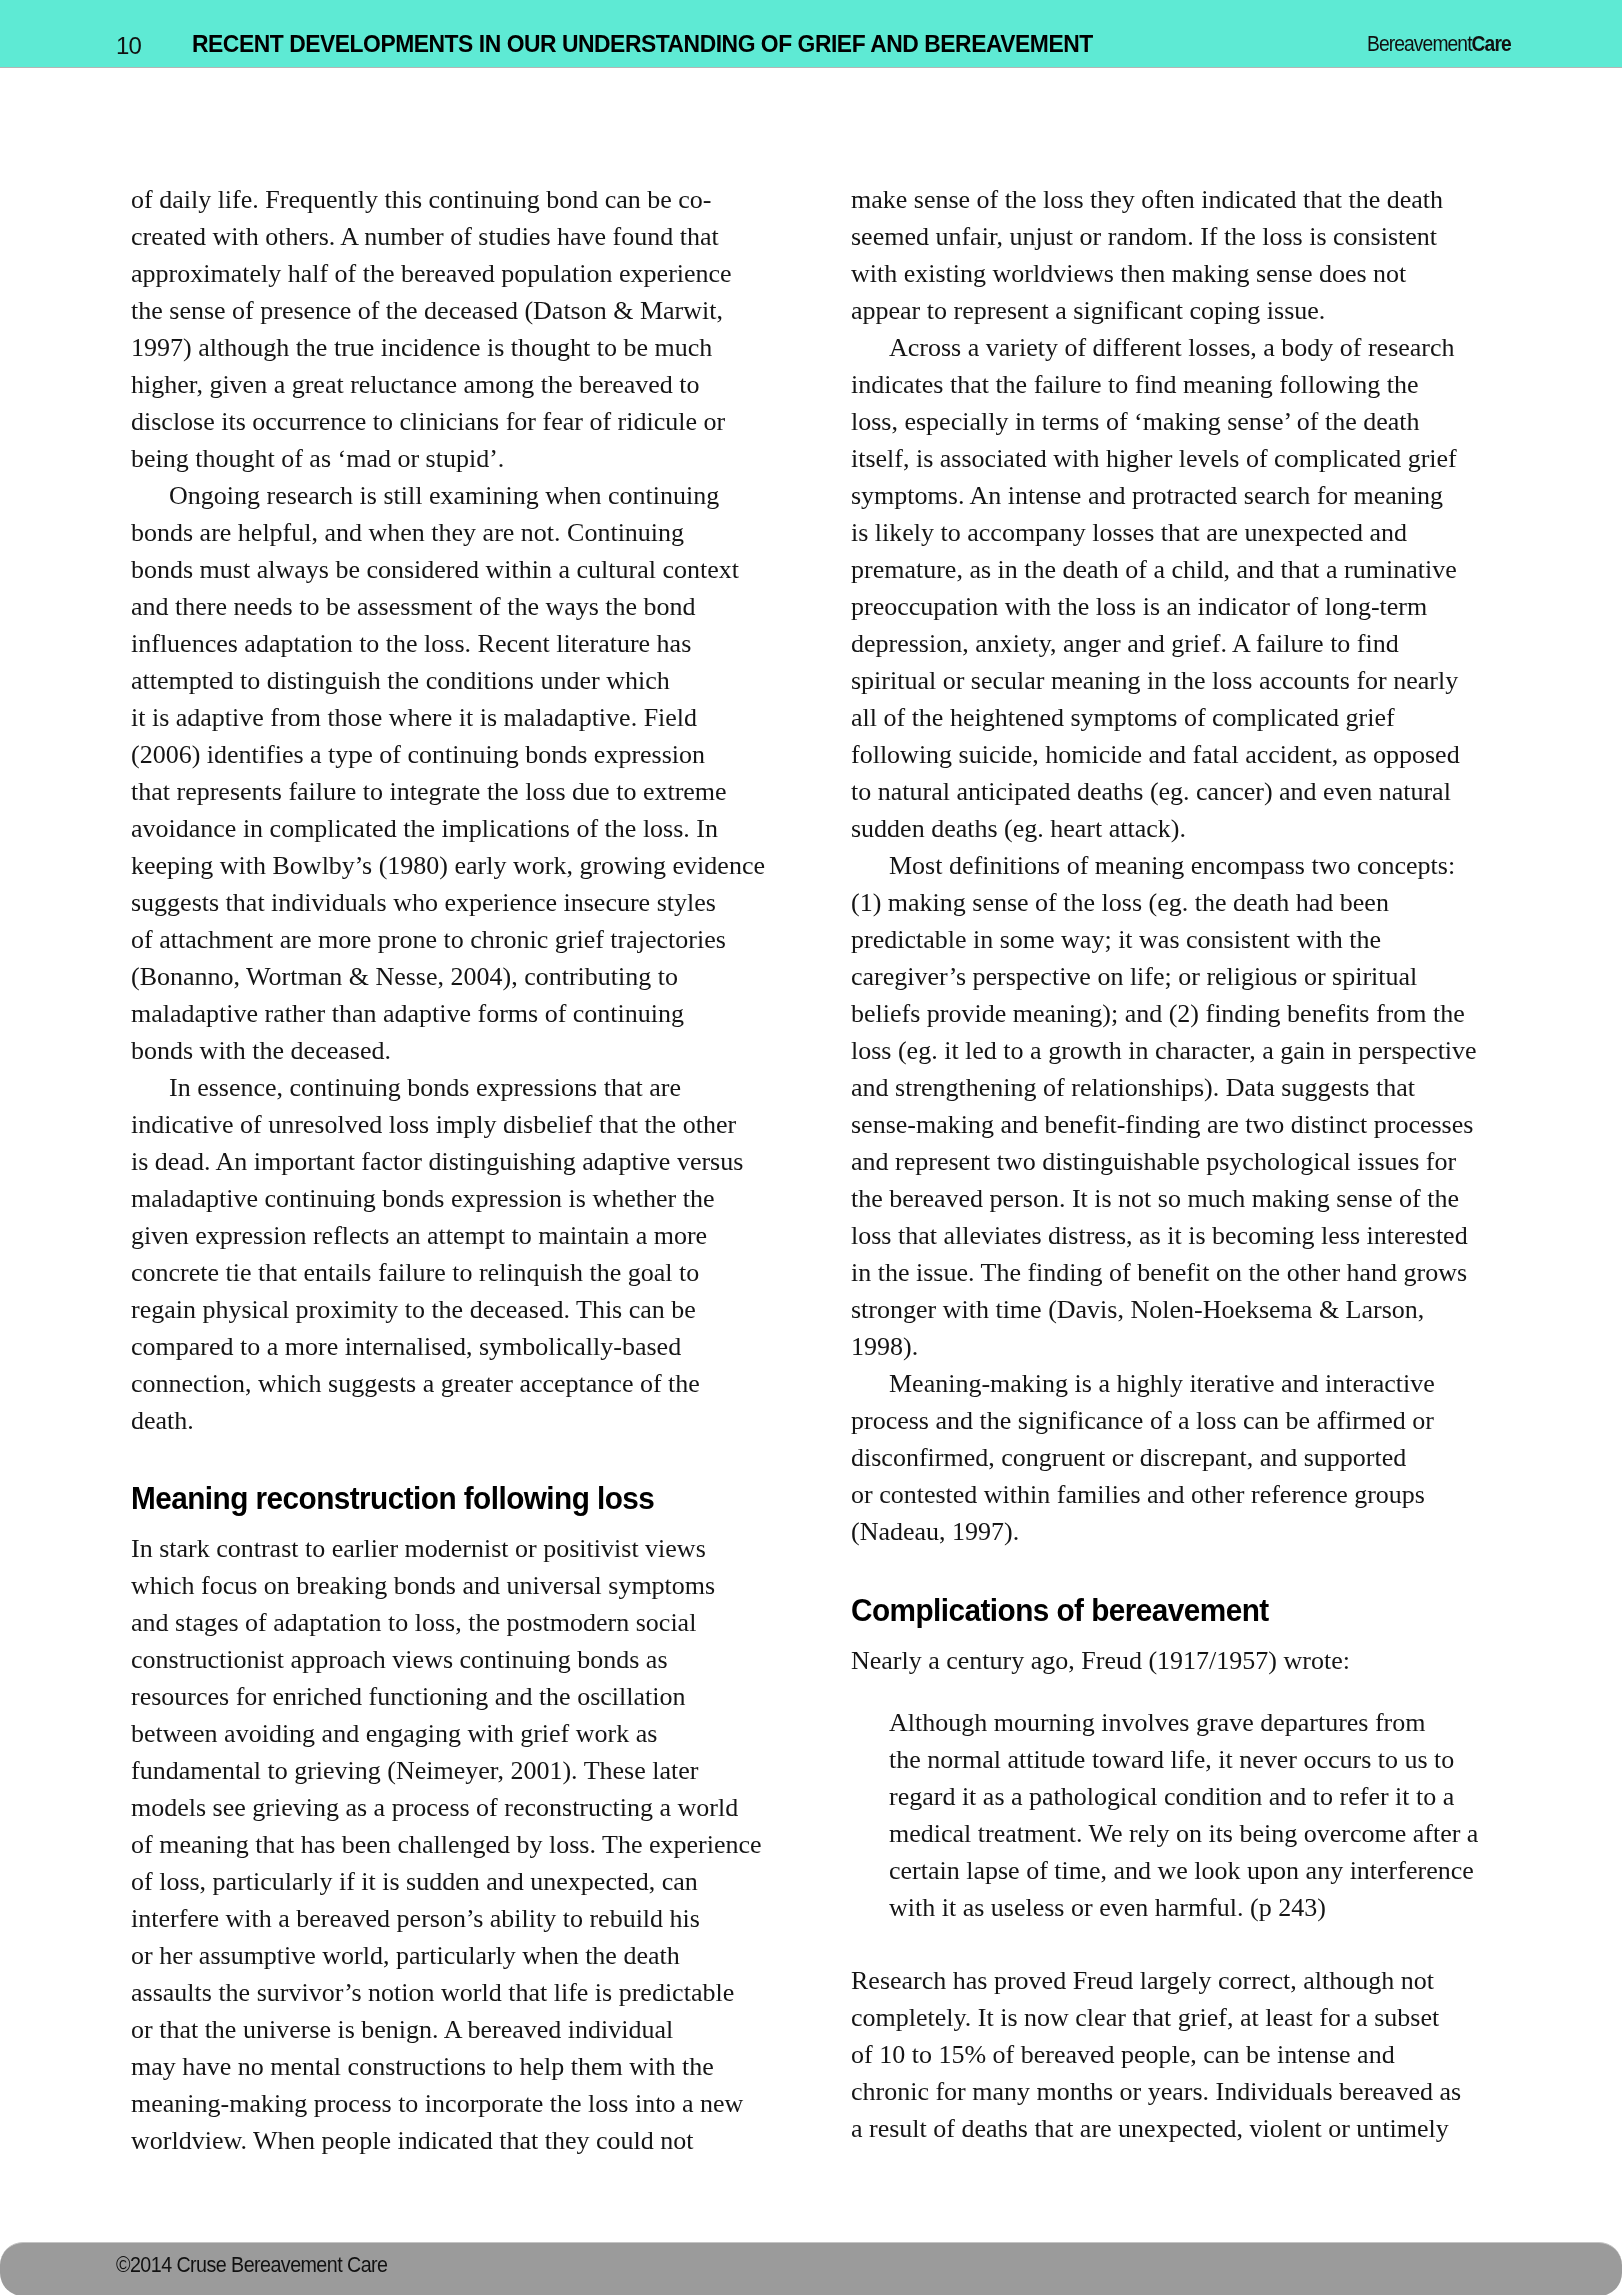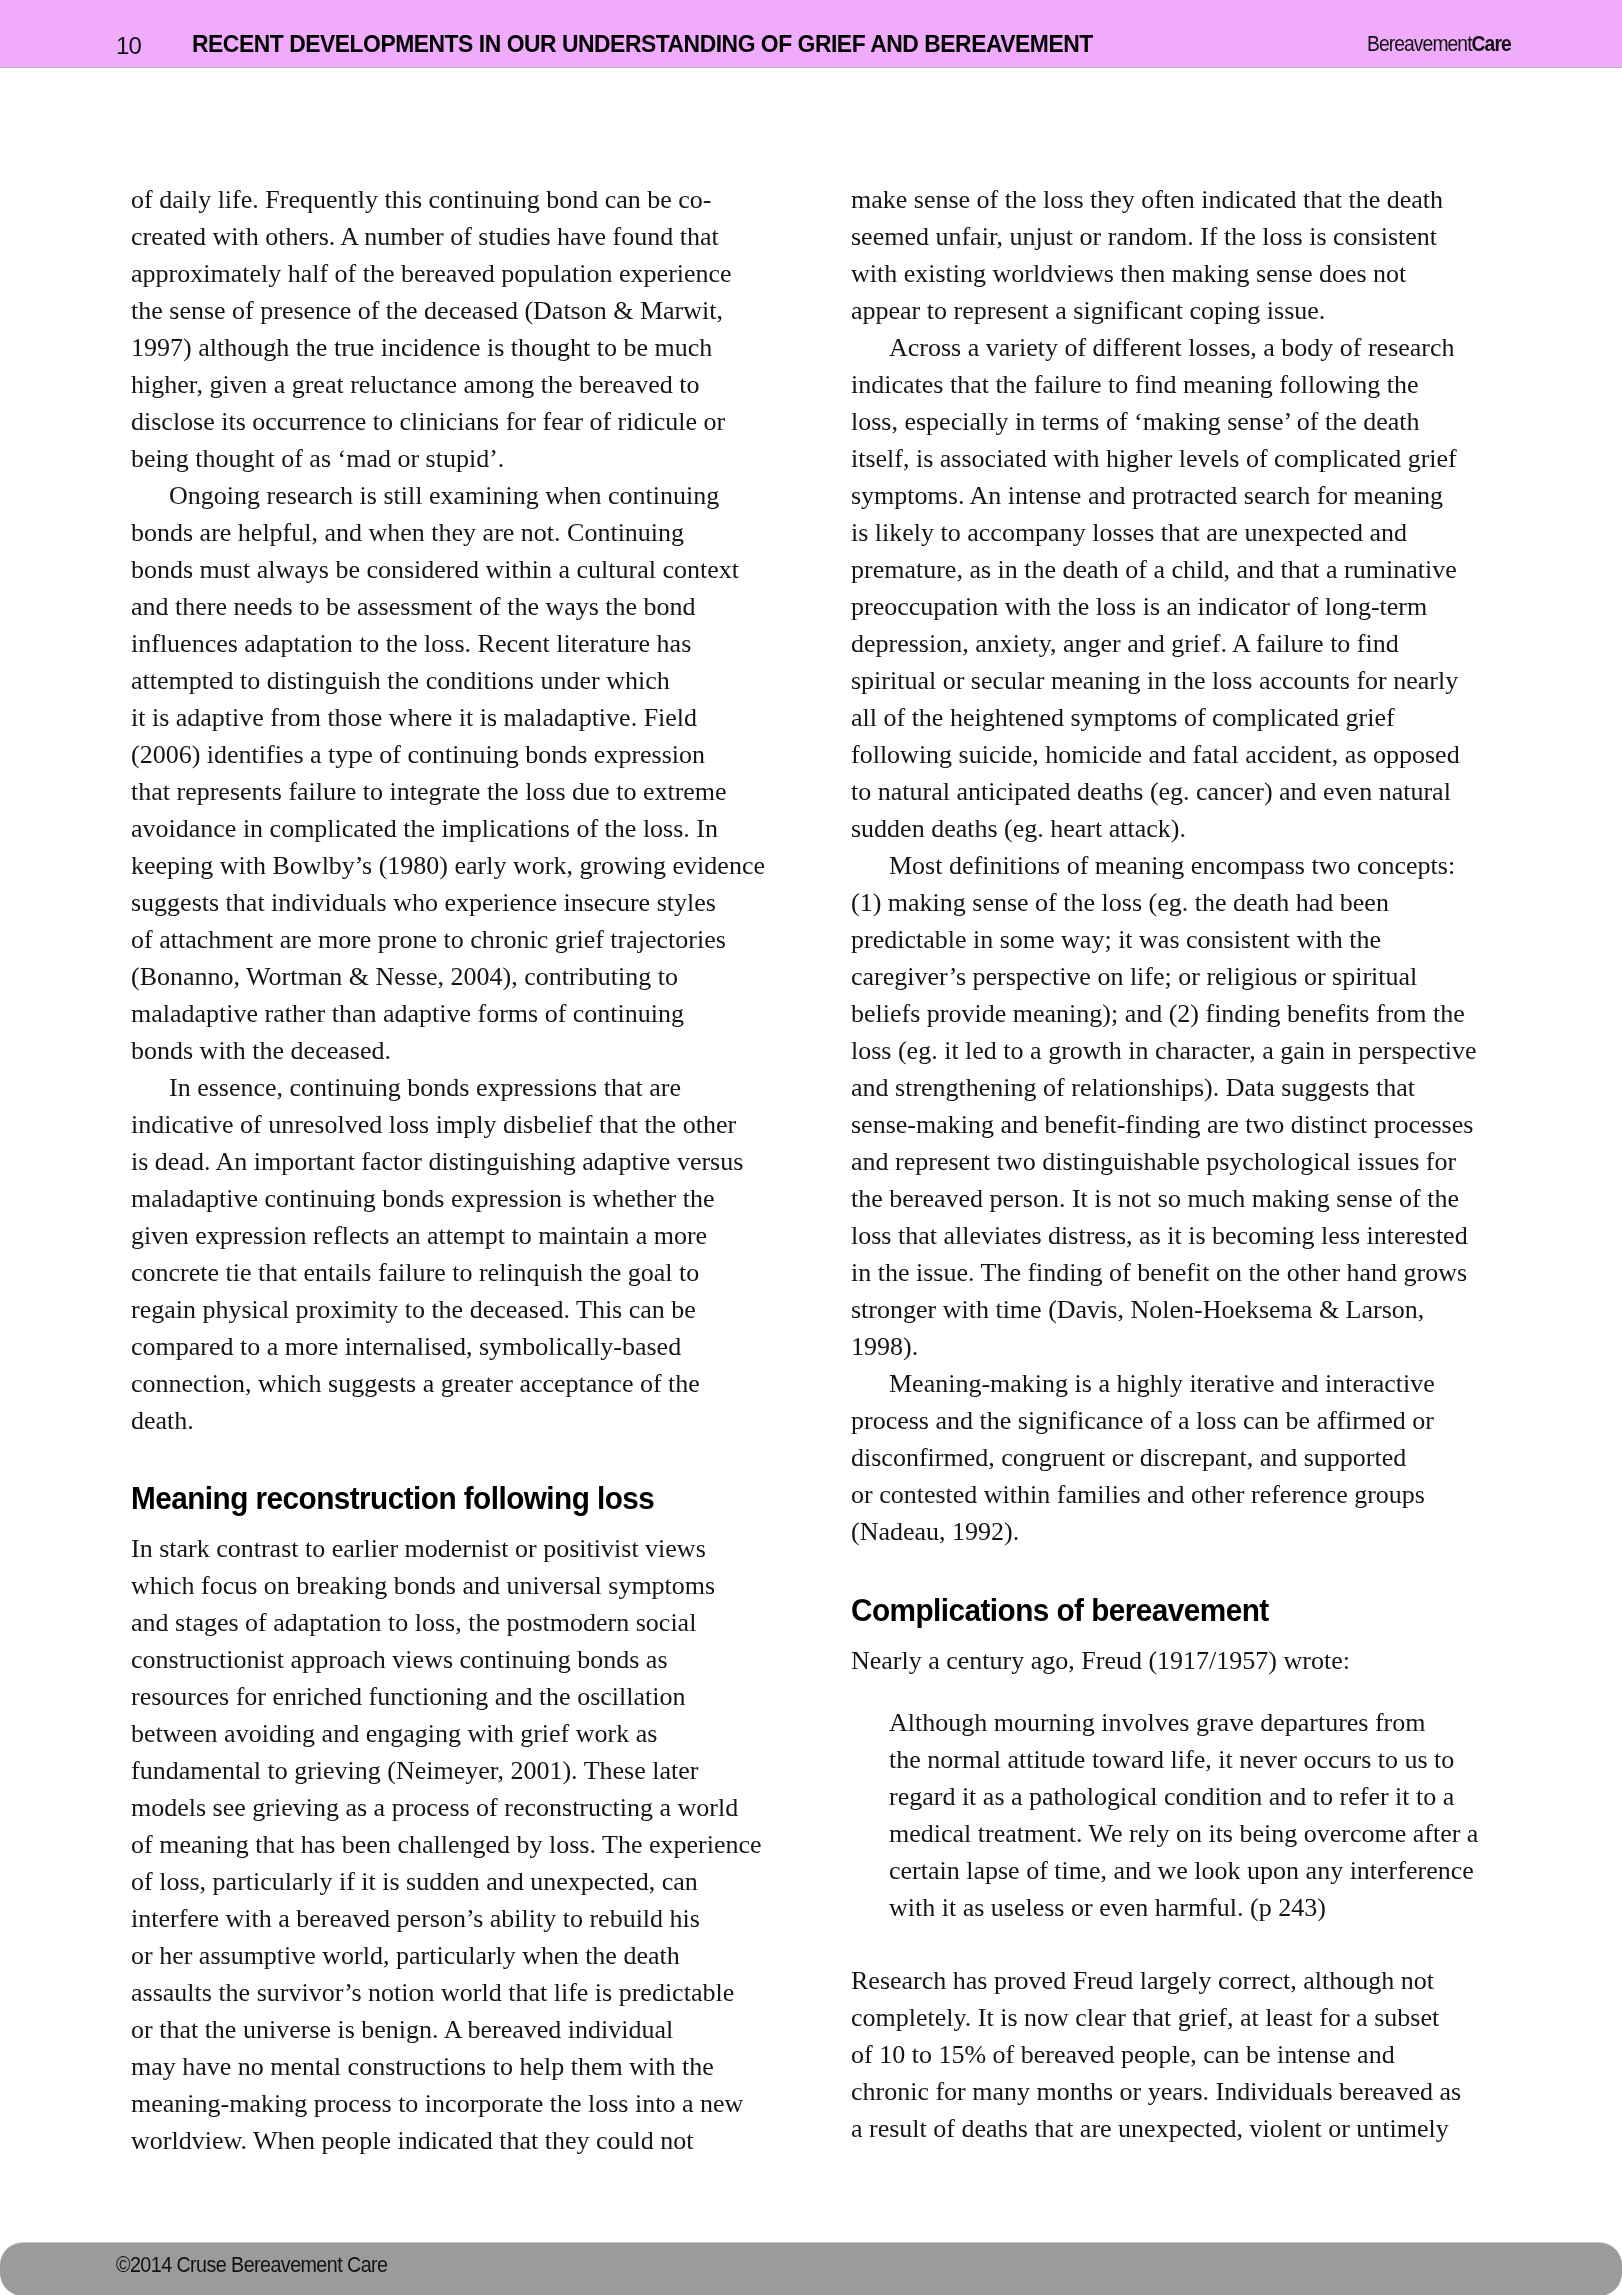--- a/index.html
+++ b/index.html
@@ -1,19 +1,19 @@
 <!DOCTYPE html>
 <html style="font-size:12.7px"><head>
 <meta charset="utf-8">
 <style>
   html, body { margin: 0; padding: 0; background: #ffffff; }
   body { width: 1622px; height: 2295px; position: relative; overflow: hidden; }
   .header-bar {
     position: absolute; left: 0; top: 0; width: 1622px; height: 67px;
-    background: #f0abfc; border-bottom: 1.6px solid #b5b5b5;
+    background: #5eead4; border-bottom: 1.6px solid #b5b5b5;
   }
   .page-number {
     position: absolute; left: 116px; top: 32px;
     font-family: "Liberation Sans", sans-serif; font-size: 24px; color: #111; letter-spacing: -0.8px;
   }
   .running-title {
     position: absolute; left: 192px; top: 30px;
     font-family: "Liberation Sans", sans-serif; font-weight: bold; font-size: 24.6px; color: #000;
     letter-spacing: -0.5px; transform: scaleX(0.93); transform-origin: left center;
   }
@@ -164,21 +164,21 @@
       <div class="line">loss that alleviates distress, as it is becoming less interested</div>
       <div class="line">in the issue. The finding of benefit on the other hand grows</div>
       <div class="line">stronger with time (Davis, Nolen-Hoeksema &amp; Larson,</div>
       <div class="line">1998).</div>
     </div>
   <div>
       <div class="line indent">Meaning-making is a highly iterative and interactive</div>
       <div class="line">process and the significance of a loss can be affirmed or</div>
       <div class="line">disconfirmed, congruent or discrepant, and supported</div>
       <div class="line">or contested within families and other reference groups</div>
-      <div class="line">(Nadeau, 1992).</div>
+      <div class="line">(Nadeau, 1997).</div>
     </div>
   <div class="heading">Complications of bereavement</div>
   <div>
       <div class="line">Nearly a century ago, Freud (1917/1957) wrote:</div>
     </div>
   <div class="gap-small"></div>
   <div class="quote">
       <div class="line">Although mourning involves grave departures from</div>
       <div class="line">the normal attitude toward life, it never occurs to us to</div>
       <div class="line">regard it as a pathological condition and to refer it to a</div>

